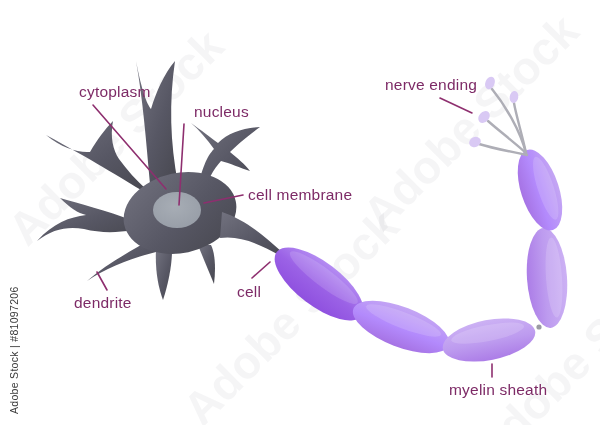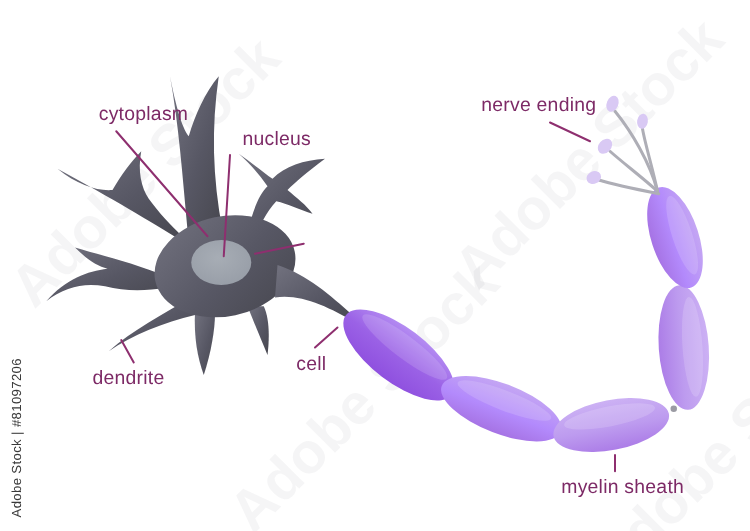--- a/index.html
+++ b/index.html
@@ -124,19 +124,20 @@
       <line x1="243" y1="195" x2="204" y2="203"></line>
       <line x1="97" y1="272" x2="107" y2="290"></line>
       <line x1="252" y1="278" x2="270" y2="262"></line>
       <line x1="440" y1="98" x2="472" y2="113"></line>
       <line x1="492" y1="364" x2="492" y2="377"></line>
     </g>
   </svg>
 
   <div class="label" style="left:51px;top:84px;margin-left:28px;">cytoplasm</div>
   <div class="label" style="left:194px;top:104px;">nucleus</div>
+  <div class="label" style="left:248px;top:187px;">cell membrane</div>
   <div class="label" style="left:74px;top:295px;text-align:right;">dendrite</div>
   <div class="label" style="left:237px;top:284px;">cell</div>
   <div class="label" style="left:449px;top:382px;">myelin sheath</div>
   <div class="label" style="left:385px;top:77px;">nerve ending</div>
 
   <div class="wm-credit">Adobe Stock | #81097206</div>
 </div>
 
 </body></html>

